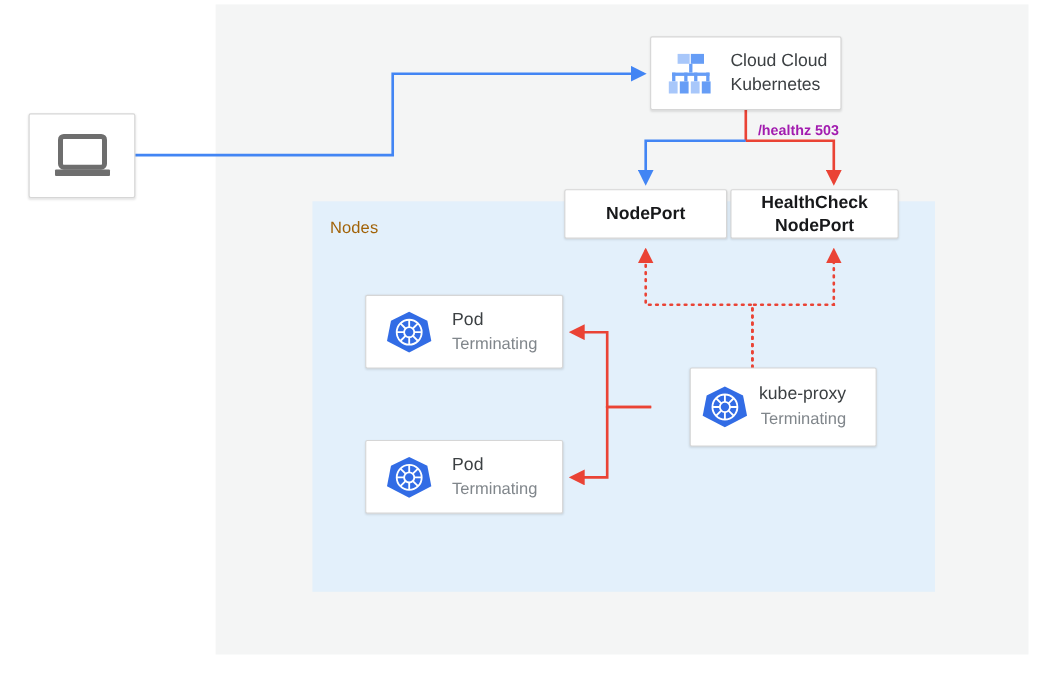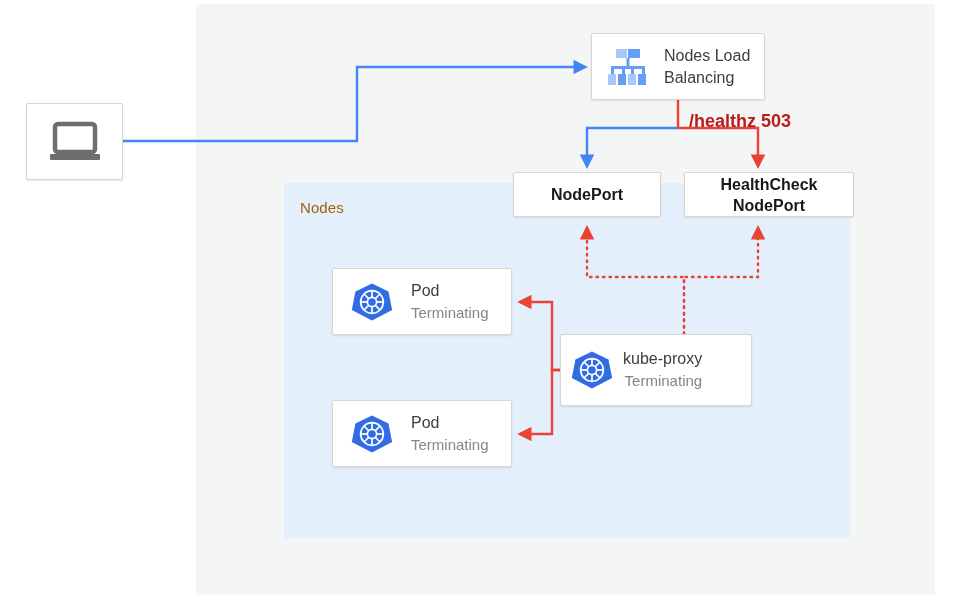--- a/index.html
+++ b/index.html
@@ -31,31 +31,31 @@
 
   .bold-lbl{font-weight:bold;font-size:16px;color:#17181a;
             text-align:center;line-height:21px;width:100%;}
 
   
   #client-card{left:26px;top:103px;width:97px;height:77px;}
   #clb-card{left:591px;top:33px;width:174px;height:67px;}
   #clb-card .icon-wrap{width:72px;}
   #nodeport-card{left:513px;top:172px;width:148px;height:45px;
                  display:flex;align-items:center;justify-content:center;}
-  #hcnodeport-card{left:684px;top:172px;width:170px;height:45px;
+  #hcnodeport-card{left:664px;top:172px;width:153px;height:45px;
                  display:flex;align-items:center;justify-content:center;}
   #pod1-card{left:332px;top:268px;width:180px;height:67px;}
   #pod2-card{left:332px;top:400px;width:180px;height:67px;}
   #pod1-card .icon-wrap,#pod2-card .icon-wrap{width:78px;}
-  #kubeproxy-card{left:560px;top:334px;width:192px;height:72px;}
+  #kubeproxy-card{left:627px;top:334px;width:170px;height:72px;}
   #kubeproxy-card .icon-wrap{width:62px;}
 
   
-  .healthz{position:absolute;left:689px;top:111px;font-size:18px;
-           font-weight:bold;color:#b91c1c;white-space:nowrap;}
+  .healthz{position:absolute;left:689px;top:111px;font-size:13px;
+           font-weight:bold;color:#a21caf;white-space:nowrap;}
   svg.wires{position:absolute;left:0;top:0;width:953px;height:612px;
             pointer-events:none;}
 </style>
 </head>
 <body>
 
 <div class="canvas">
 
   <div class="region-outer"></div>
   <div class="region-nodes"></div>
@@ -119,22 +119,22 @@
           <rect x="26" y="21" width="3" height="8" fill="#669df6"></rect>
           <rect x="37" y="21" width="3" height="8" fill="#669df6"></rect>
 
           <rect x="3" y="29" width="8" height="11" fill="#a8c7fa"></rect>
           <rect x="13" y="29" width="8" height="11" fill="#669df6"></rect>
           <rect x="23" y="29" width="8" height="11" fill="#a8c7fa"></rect>
           <rect x="33" y="29" width="8" height="11" fill="#669df6"></rect>
         </svg>
       </span>
       <span class="txt-wrap">
-        <span class="ttl">Nodes Load</span>
-        <span class="ttl">Balancing</span>
+        <span class="ttl">Cloud Cloud</span>
+        <span class="ttl">Kubernetes</span>
       </span>
     </div>
   </div>
 
   <div class="card" id="nodeport-card">
     <span class="bold-lbl">NodePort</span>
   </div>
 
   <div class="card" id="hcnodeport-card">
     <div style="width:100%;">

